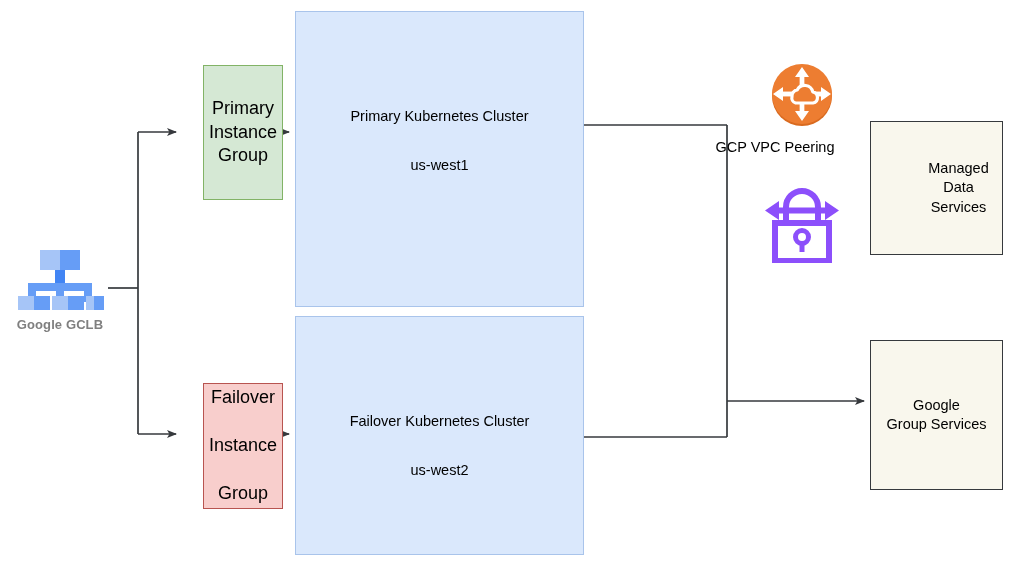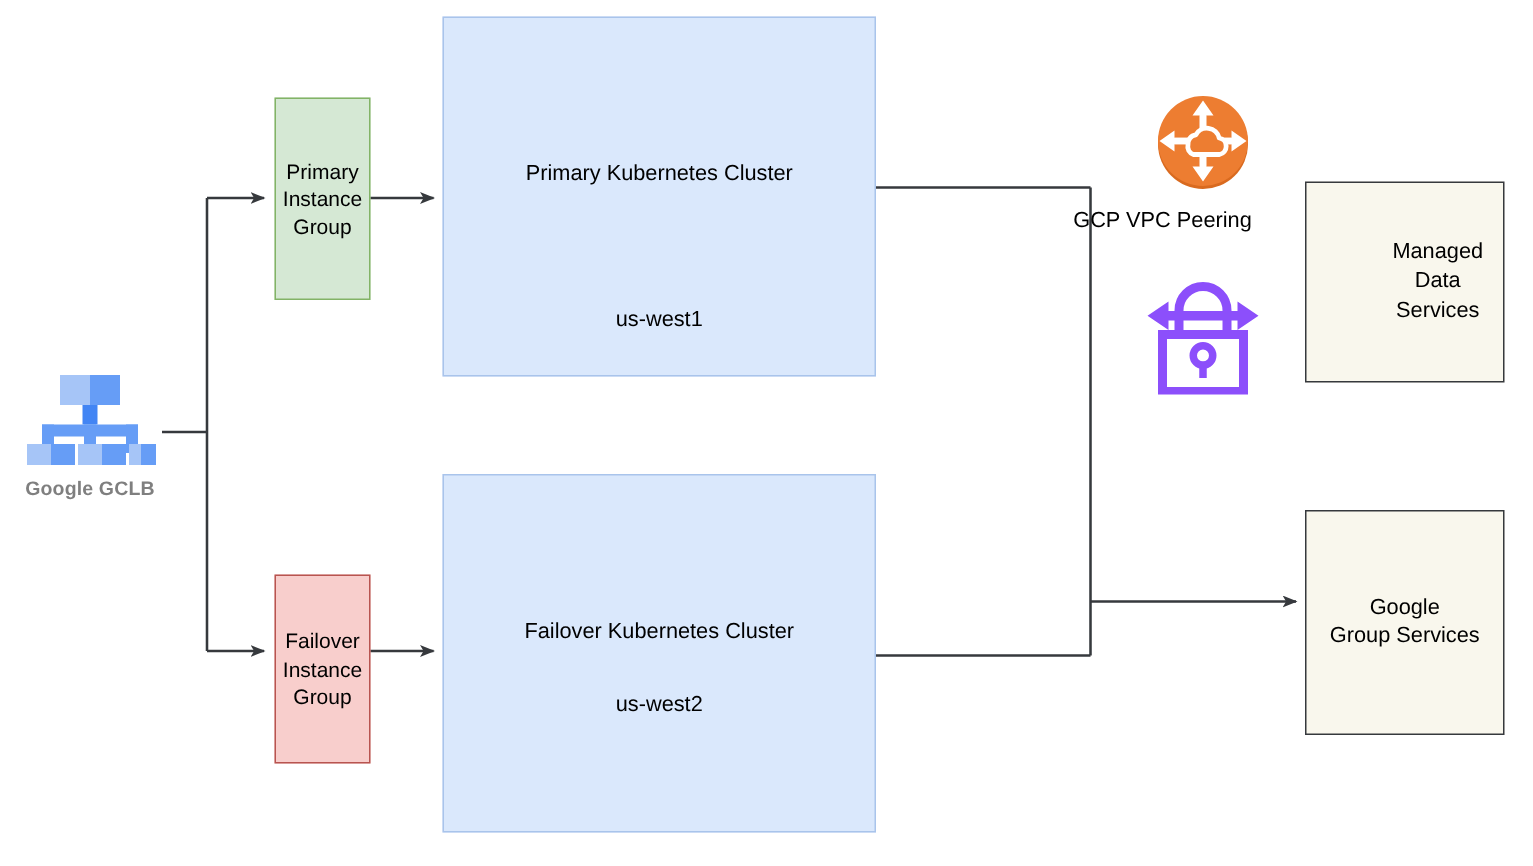--- a/index.html
+++ b/index.html
@@ -24,47 +24,49 @@
     flex-direction: column;
     align-items: center;
     justify-content: center;
     text-align: center;
     color: #000000;
     line-height: 1.32;
   }
 
   
   .ig {
-    width: 64px;
-    font-size: 14px;
+    width: 80px;
+    font-size: 18px;
     border-width: 1.3px;
     border-style: solid;
+    margin-left: 20px;
   }
   .ig-primary {
     left: 183px; top: 65px; height: 135px;
     background: #d5e8d4;
     border-color: #82b366;
   }
   .ig-failover {
     left: 183px; top: 383px; height: 126px;
     background: #f8cecc;
     border-color: #b85450;
+    gap: 24px;
   }
   .ig .line { display: block; }
 
   
   .cluster {
     left: 295px;
     width: 289px;
     background: #dae8fc;
     border: 1.3px solid #a9c4eb;
     font-size: 14.5px;
     justify-content: flex-start;
   }
-  .cluster-primary { top: 11px; height: 240px; gap: 48px; }
+  .cluster-primary { top: 11px; height: 296px; }
   .cluster-failover { top: 316px; height: 239px; }
   .cluster .title { margin-top: 95px; }
   .cluster .region { margin-top: 30px; }
 
   
   .dsvc {
     left: 870px;
     width: 133px;
     background: #f9f7ed;
     border: 1.4px solid #36393d;

